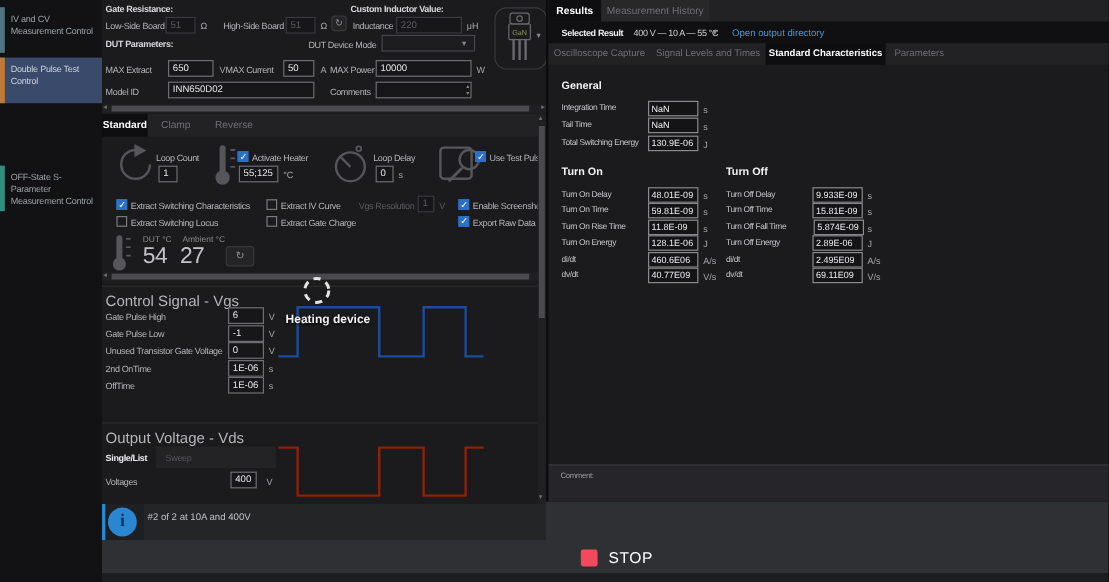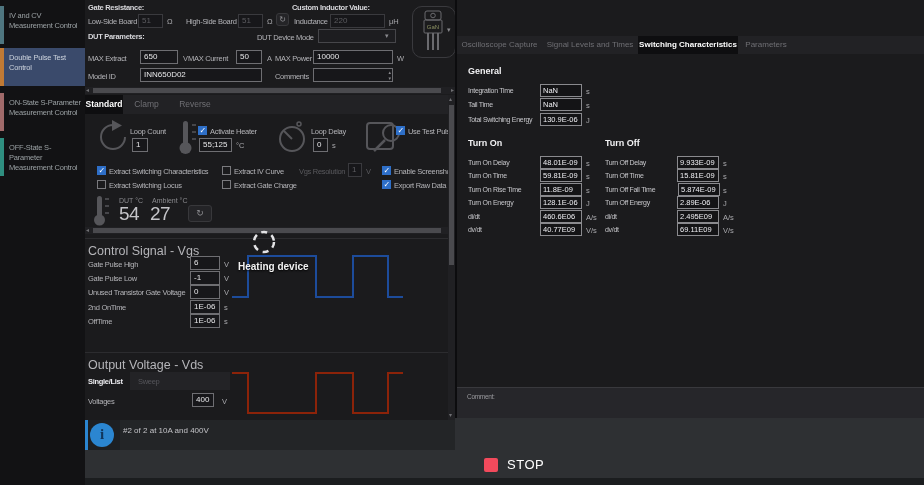--- a/index.html
+++ b/index.html
@@ -75,24 +75,20 @@
 <div class="screen">
 
   <nav class="sidebar">
     <div class="side-item" style="top:6px;height:38px;">
       <span class="side-accent" style="background:#4f7680;"></span>
       <span class="side-label">IV and CV Measurement Control</span>
     </div>
     <div class="side-item sel" style="top:48px;height:38px;">
       <span class="side-accent" style="background:#c07a35;"></span>
       <span class="side-label">Double Pulse Test Control</span>
-    </div>
-    <div class="side-item" style="top:93px;height:38px;">
-      <span class="side-accent" style="background:#a06a6a;"></span>
-      <span class="side-label">ON-State S-Parameter Measurement Control</span>
     </div>
     <div class="side-item" style="top:138px;height:38px;">
       <span class="side-accent" style="background:#2f8f80;"></span>
       <span class="side-label">OFF-State S-Parameter Measurement Control</span>
     </div>
   </nav>
 
   <section class="left-panel">
 
     <span class="lbl bold" style="left:3px;top:3px;">Gate Resistance:</span>
@@ -263,26 +259,36 @@
     </div>
 
     <svg width="28" height="28" style="position:absolute;left:165px;top:228px;">
       <circle cx="14" cy="14" r="10" fill="none" stroke="#e4e4e6" stroke-width="2.5" stroke-dasharray="6 5"></circle>
     </svg>
     <span class="busy-text" style="left:153px;top:261px;">Heating device</span>
   </section>
 
   <section class="right-panel">
 
-
+    <div class="tabbar" style="left:0;top:0;width:467px;height:18px;">
+      <span class="tab on" style="left:0;width:44px;height:18px;line-height:18px;">Results</span>
+      <span class="tab blockoff" style="left:44px;width:90px;height:18px;line-height:18px;">Measurement History</span>
+    </div>
+
+    <div class="abs" style="left:0;top:18px;width:467px;height:18px;background:#101012;">
+      <span class="rlbl" style="left:11px;top:5px;font-weight:bold;color:#f0f0f2;font-size:7.5px;">Selected Result</span>
+      <span class="rlbl" style="left:71px;top:5px;font-size:7.5px;color:#cfcfd3;">400 V — 10 A — 55 °C</span>
+      <span class="chev" style="left:137px;top:5px;">▾</span>
+      <span class="link" style="left:153px;top:5px;">Open output directory</span>
+    </div>
 
     <div class="tabbar" style="left:0;top:36px;width:467px;height:18px;">
       <span class="tab" style="left:0;width:85px;height:18px;line-height:18px;font-size:8px;">Oscilloscope Capture</span>
       <span class="tab" style="left:85px;width:96px;height:18px;line-height:18px;font-size:8px;">Signal Levels and Times</span>
-      <span class="tab on" style="left:181px;width:100px;height:18px;line-height:18px;font-size:8px;">Switching Characteristics</span>
+      <span class="tab on" style="left:181px;width:100px;height:18px;line-height:18px;font-size:8px;">Standard Characteristics</span>
       <span class="tab" style="left:281px;width:56px;height:18px;line-height:18px;font-size:8px;">Parameters</span>
     </div>
 
     <span class="rtitle" style="left:11px;top:66px;">General</span>
     <span class="rlbl" style="left:11px;top:87px;">Integration Time</span>
     <span class="vbox" style="left:83px;top:84px;">NaN</span>
     <span class="unit" style="left:129px;top:87px;">s</span>
     <span class="rlbl" style="left:11px;top:101px;">Tail Time</span>
     <span class="vbox" style="left:83px;top:98px;">NaN</span>
     <span class="unit" style="left:129px;top:101px;">s</span>

